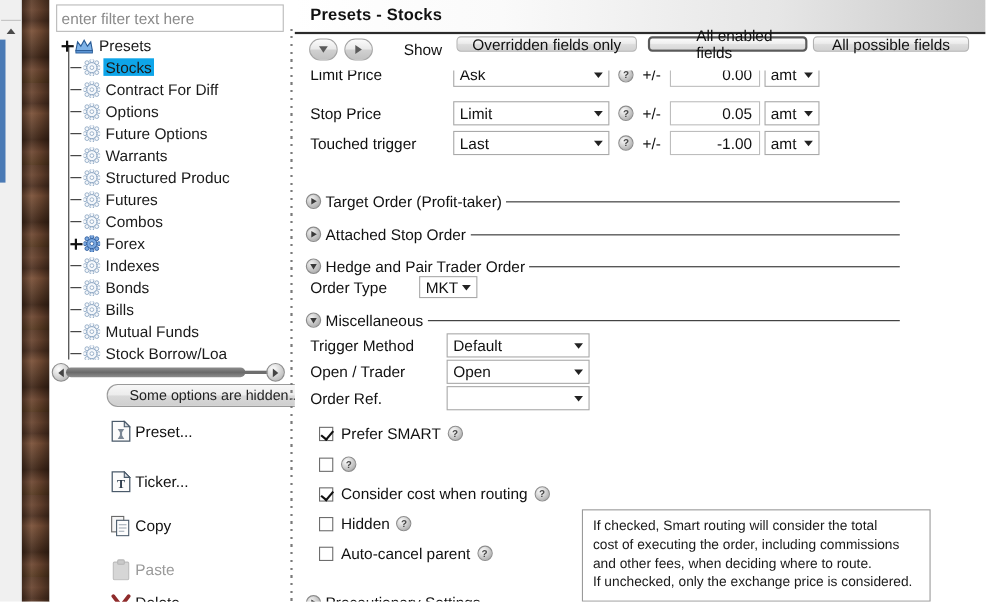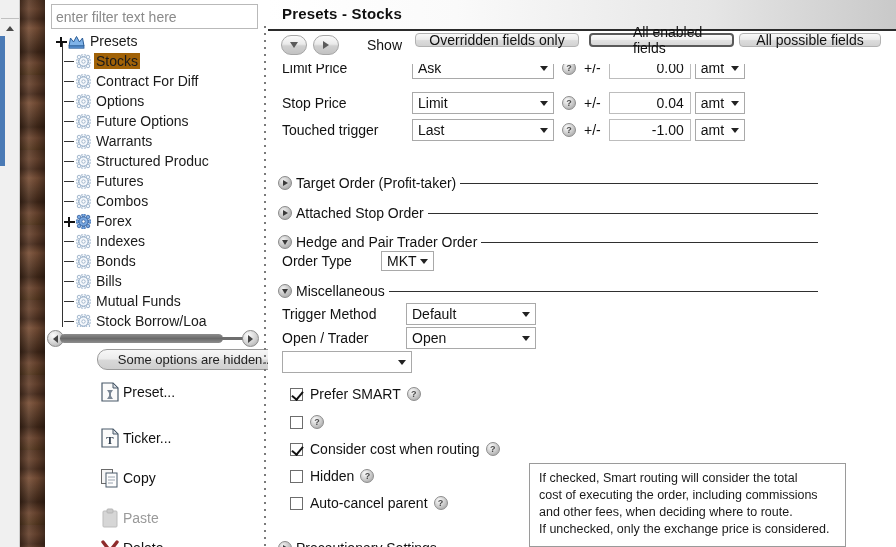--- a/index.html
+++ b/index.html
@@ -81,21 +81,21 @@
   }
   .vline {
     position:absolute; left:10px; top:0; bottom:0; width:1px; background:#333;
   }
   .gear {
     display:inline-block; width:15px; height:15px; flex:0 0 15px; margin-right:3px;
     position:relative;
   }
   .gear svg { display:block; }
   .tree-label { padding:0 2px; line-height:16px; }
-  .tree-row.selected .tree-label { background:#a16207; }
+  .tree-row.selected .tree-label { background:#0ea5e9; }
   .tree-row.root { font-weight:400; }
 
   
   .crown { display:inline-block; width:17px; height:15px; flex:0 0 17px; margin-right:3px; }
 
   
   #tree-vsb {
     position:absolute; left:241px; top:30px; width:17px; height:300px;
   }
   .rnd-arrow {
@@ -671,21 +671,21 @@
     <div class="frow" style="left:14px; top:27px;">
       <div class="flabel" style="width:130px;">Stop Price</div>
       <div class="sel" style="width:142px;">
         <span>Limit</span>
         <span class="arrow"></span>
       </div>
       <div style="width:8px;"></div>
       <div class="help-icon">?</div>
       <div class="pm" style="margin:0 8px;">+/-</div>
       <div class="numfield" style="width:82px;">
-        <span>0.04</span>
+        <span>0.05</span>
       </div>
       <div style="width:4px;"></div>
       <div class="sel" style="width:50px;">
         <span>amt</span>
         <span class="arrow"></span>
       </div>
     </div>
 
     <div class="frow" style="left:14px; top:54px;">
       <div class="flabel" style="width:130px;">Touched trigger</div>
@@ -756,20 +756,21 @@
 
     <div class="frow" style="left:14px; top:262px;">
       <div class="flabel" style="width:124px;">Open / Trader</div>
       <div class="sel" style="width:130px;">
         <span>Open</span>
         <span class="arrow"></span>
       </div>
     </div>
 
     <div class="frow" style="left:14px; top:286px;">
+      <div class="flabel" style="width:124px;">Order Ref.</div>
       <div class="sel" style="width:130px;">
         <span></span>
         <span class="arrow"></span>
       </div>
     </div>
 
     <div class="cbrow" style="top:319px;">
       <span class="cbox checked"></span>
       <span class="cblabel">Prefer SMART</span>
       <span class="help-icon">?</span>

